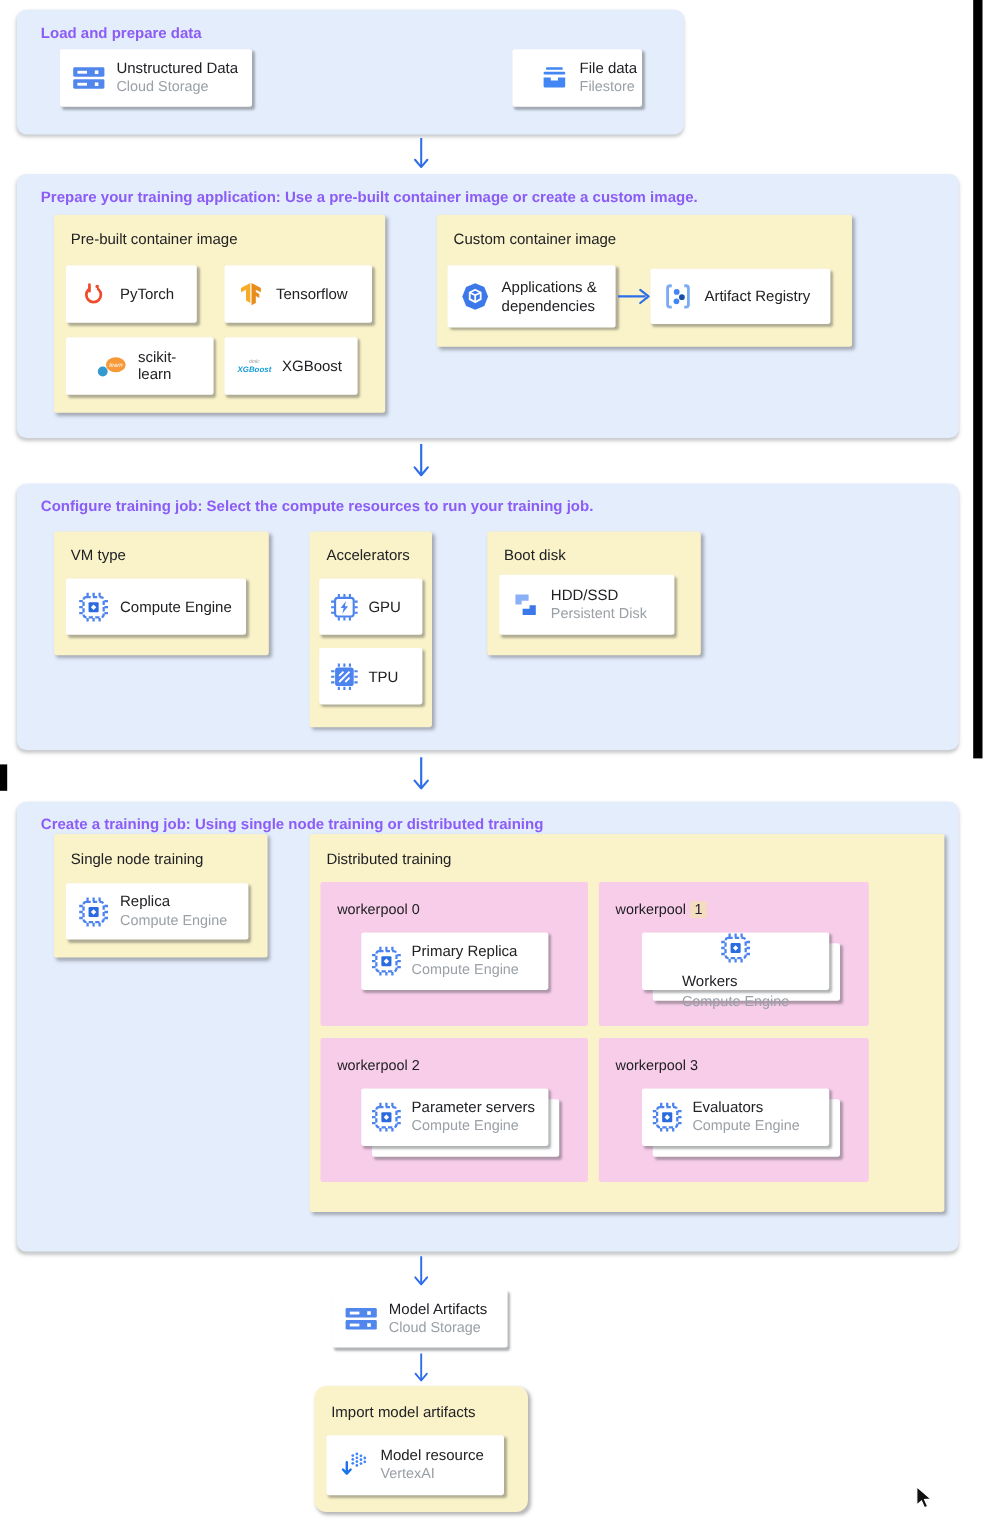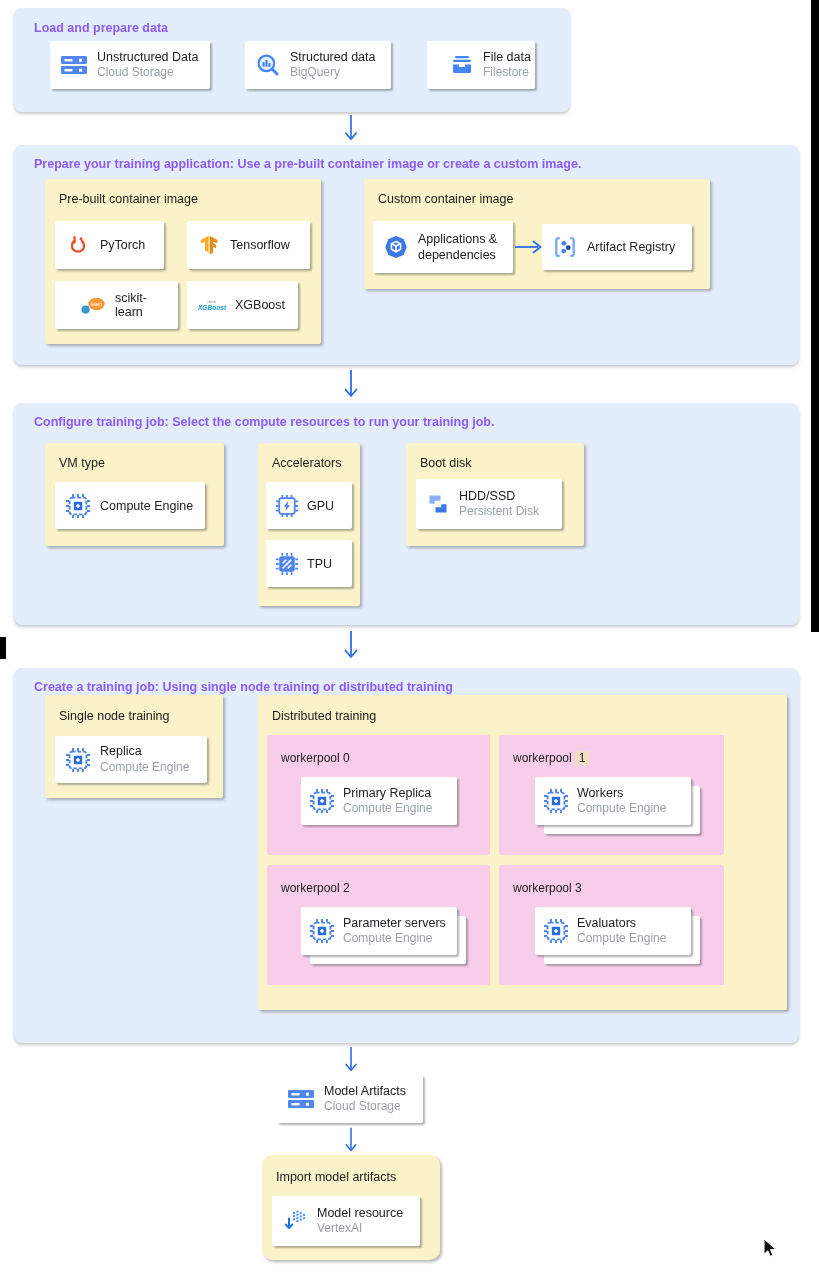--- a/index.html
+++ b/index.html
@@ -151,29 +151,20 @@
 
     <div class="card" style="left:36px; top:33px; width:160px; height:48px;">
       <svg class="ic" width="28" height="22">
           <use href="#i-storage"></use>
         </svg>
       <div class="tx">
         <span class="t">Unstructured Data</span>
         <span class="s">Cloud Storage</span>
       </div>
     </div>
-    <div class="card" style="left:231px; top:33px; width:146px; height:48px;">
-      <svg class="ic" width="26" height="26">
-          <use href="#i-bigquery"></use>
-        </svg>
-      <div class="tx">
-        <span class="t">Structured data</span>
-        <span class="s">BigQuery</span>
-      </div>
-    </div>
     <div class="card" style="left:413px; top:33px; width:108px; height:48px;padding-left:23px;">
       <svg class="ic" width="24" height="24">
           <use href="#i-filestore"></use>
         </svg>
       <div class="tx">
         <span class="t">File data</span>
         <span class="s">Filestore</span>
       </div>
     </div>
   </div>
@@ -314,21 +305,21 @@
             <span class="s">Compute Engine</span>
           </div>
         </div>
       </div>
 
       <div class="pool" style="left:241px; top:40px; width:225px; height:120px;">
         <div class="pool-h" style="left:14px; top:16px;">
           <span>workerpool</span><span class="hl">1</span>
         </div>
         <div class="ghost" style="left:45px; top:51px; width:156px; height:48px;"></div>
-        <div class="card" style="left:36px; top:42px; width:156px; height:48px; padding:0 8px; gap:8px;">
+        <div class="card" style="left:36px; top:42px; width:156px; height:48px; padding:0 8px; gap:8px;flex-direction:column;">
           <svg class="ic" width="26" height="26">
               <use href="#i-chip"></use>
             </svg>
           <div class="tx">
             <span class="t">Workers</span>
             <span class="s">Compute Engine</span>
           </div>
         </div>
       </div>
 

